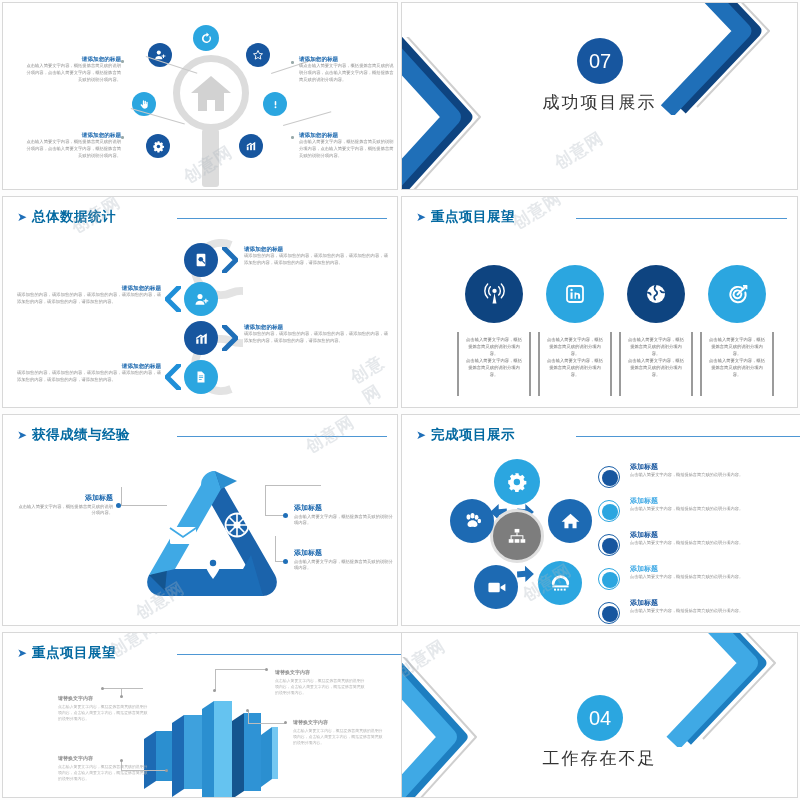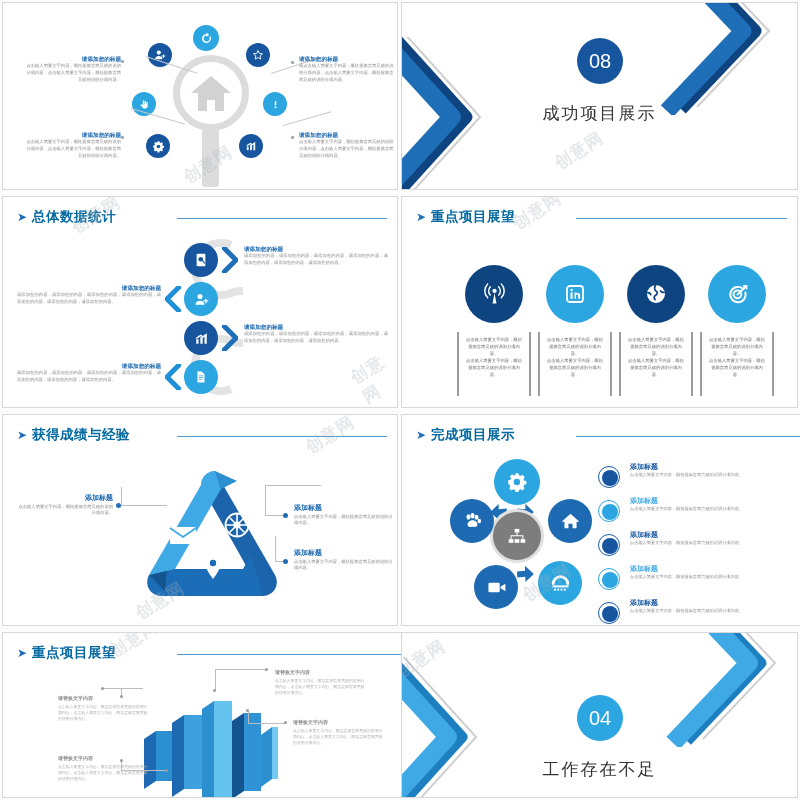--- a/index.html
+++ b/index.html
@@ -76,21 +76,21 @@
   .txtblk { position: absolute; width: 96px; }
 
   
   .num-circ {
     position: absolute; width: 46px; height: 46px; border-radius: 50%;
     display: flex; align-items: center; justify-content: center;
     color: #fff; font-size: 20px; font-weight: 500;
   }
   .sec-title {
     position: absolute; width: 100%; text-align: center;
-    color: #343434; font-size: 17px; letter-spacing: 2px; margin-top: 11px;
+    color: #343434; font-size: 17px; letter-spacing: 2px;
   }
   .chev { position: absolute; }
 
   
   .brk {
     position: absolute; width: 74px; height: 64px;
     border-left: 2px solid #9b9b9b; border-right: 2px solid #9b9b9b;
     padding: 5px 6px;
   }
 
@@ -215,21 +215,21 @@
     <path d="M62 -12 L136 66 L62 144" fill="none" stroke="#0e4480" stroke-width="13" stroke-linejoin="round"></path>
     <path d="M48 -14 L124 66 L48 146" fill="none" stroke="#1f6fb8" stroke-width="17" stroke-linejoin="round"></path>
   </svg>
 
   <svg class="chev" style="left:-58px;top:34px;" width="190" height="165" viewBox="0 0 190 165">
     <path d="M60 -4 L136 80 L60 164" fill="none" stroke="#cfcfcf" stroke-width="2" stroke-linejoin="round"></path>
     <path d="M44 -6 L122 80 L44 166" fill="none" stroke="#0e4480" stroke-width="13" stroke-linejoin="round"></path>
     <path d="M28 -8 L108 80 L28 168" fill="none" stroke="#1f6fb8" stroke-width="18" stroke-linejoin="round"></path>
   </svg>
 
-  <div class="num-circ" style="left:175px;top:35px;background:#17569f;">08</div>
+  <div class="num-circ" style="left:175px;top:35px;background:#17569f;">07</div>
   <div class="sec-title" style="top:88px;">成功项目展示</div>
 
   <div class="wm" style="left:150px;top:136px;">创意网</div>
 </div>
 
 <div class="panel p3">
   <div class="hdr">
     <span class="arrow">➤</span><span class="htitle">总体数据统计</span>
     <span class="hrule"></span>
   </div>

